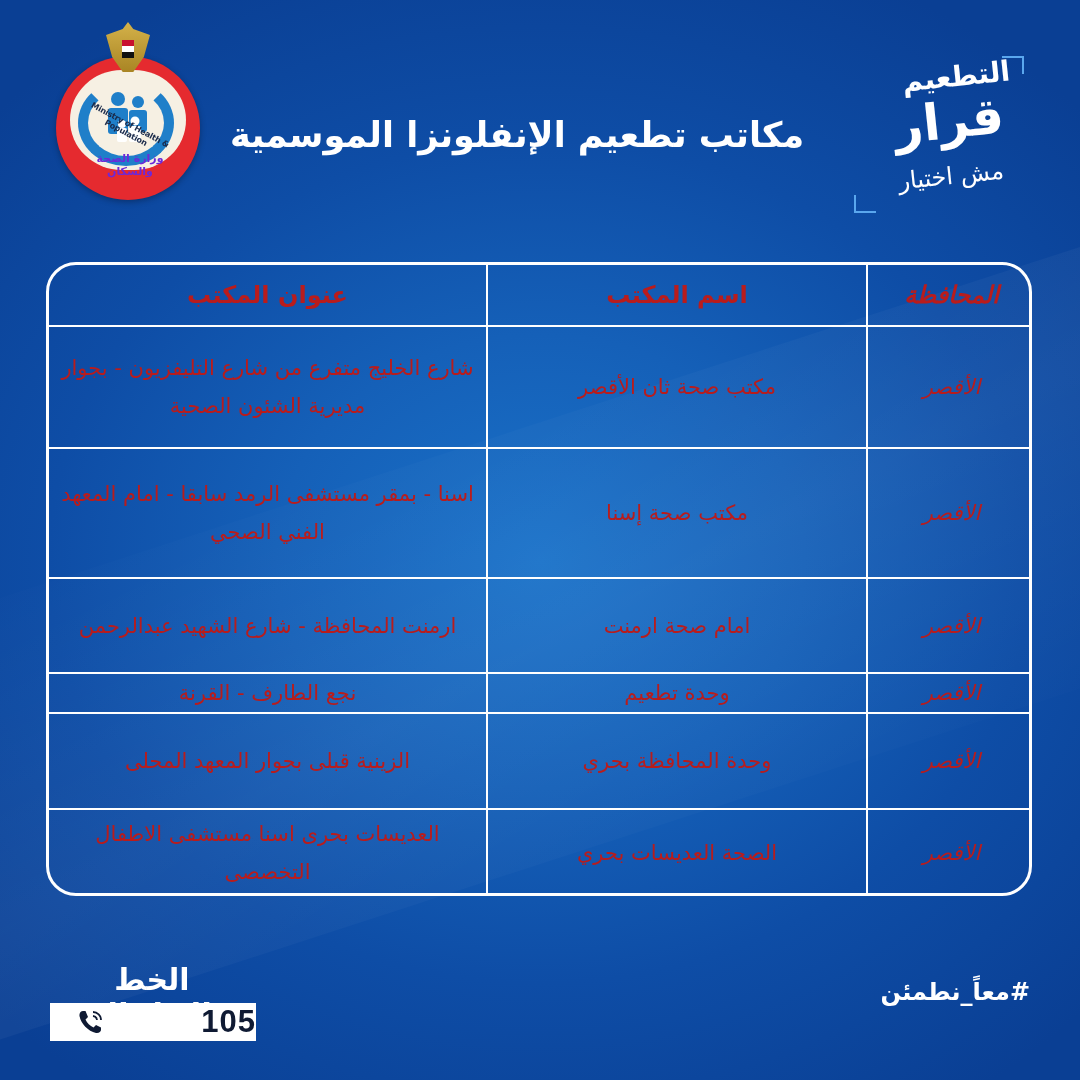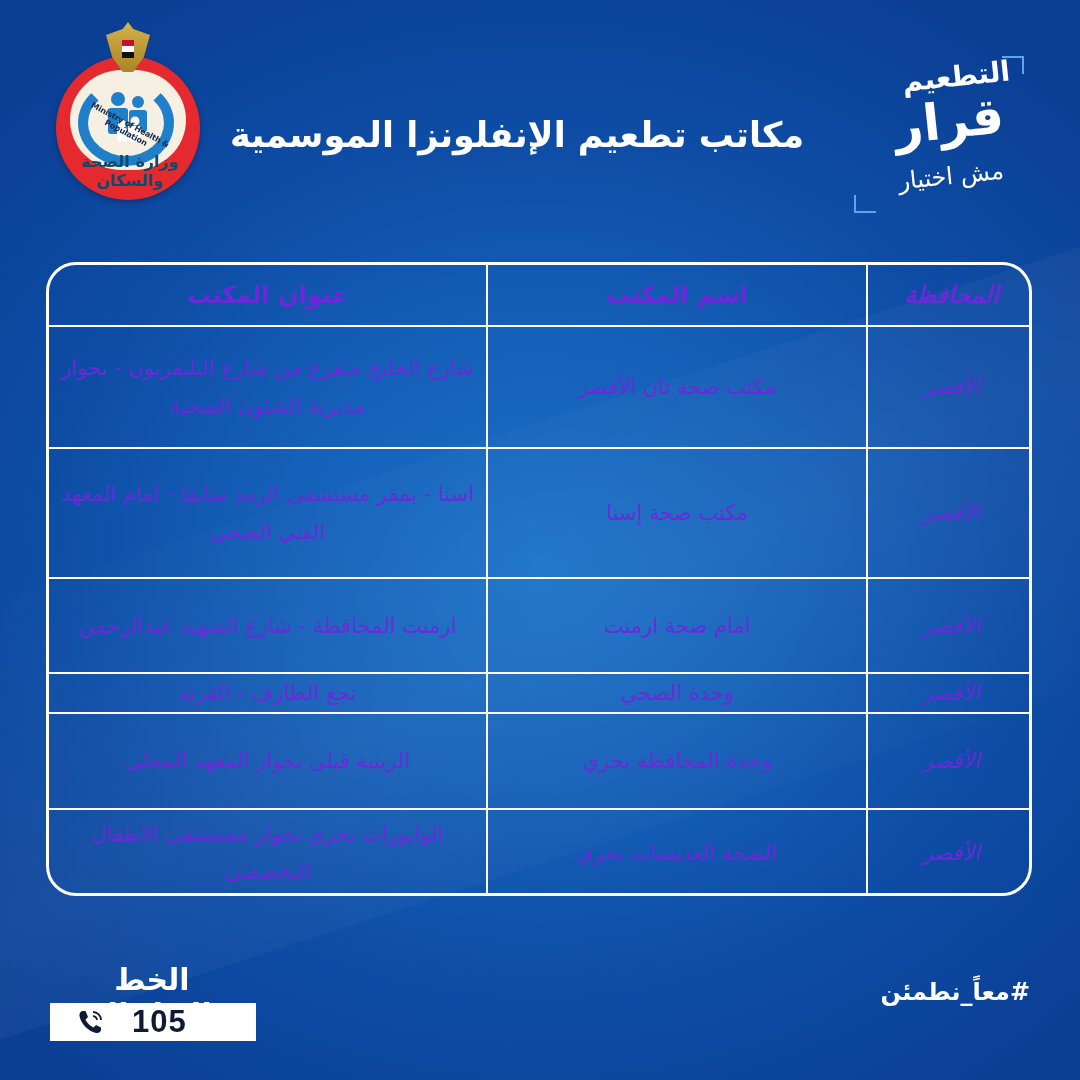--- a/index.html
+++ b/index.html
@@ -29,58 +29,58 @@
     border:10px solid #1f7fc9; border-top-color:transparent; box-sizing:border-box;
   }
   .logo .fam { position:absolute; left:44px; top:68px; width:56px; height:56px; }
   .logo .eagle {
     position:absolute; left:50px; top:0; width:44px; height:50px;
     background:linear-gradient(#d4b24a,#a98524); clip-path:polygon(50% 0,62% 14%,100% 26%,86% 70%,62% 100%,38% 100%,14% 70%,0 26%,38% 14%);
   }
   .logo .flag { position:absolute; left:66px; top:18px; width:12px; height:18px;
     background:linear-gradient(#c8102e 0 33%, #fff 33% 66%, #111 66%); }
   .logo .en { position:absolute; left:10px; top:98px; width:124px; font-size:8px; color:#1a2a4a; text-align:center; transform:rotate(28deg); transform-origin:center; font-weight:bold; letter-spacing:-0.2px; }
-  .logo .ar { position:absolute; left:18px; top:130px; width:112px; font-size:16px; font-weight:bold; color:#0c4a6e; text-align:center; direction:rtl; font-family:"DejaVu Sans", sans-serif; }
+  .logo .ar { position:absolute; left:18px; top:130px; width:112px; font-size:11px; font-weight:bold; color:#6d28d9; text-align:center; direction:rtl; font-family:"DejaVu Sans", sans-serif; }
 
   
   .title {
     position:absolute; left:230px; top:98px; width:610px; text-align:left; direction:rtl;
     font-size:35px; font-weight:bold; line-height:50px;margin-top:12px;
   }
   
   .slogan { position:absolute; left:846px; top:50px; width:180px; height:165px; direction:rtl; }
   .slogan .bracket-r { position:absolute; right:2px; top:6px; width:20px; height:16px; border-top:2px solid #5aa7ee; border-right:2px solid #5aa7ee; }
   .slogan .bracket-l { position:absolute; left:8px; bottom:2px; width:20px; height:16px; border-bottom:2px solid #5aa7ee; border-left:2px solid #5aa7ee; }
   .slogan .l1 { position:absolute; right:16px; top:10px; font-size:28px; font-weight:bold; transform:rotate(-6deg); }
   .slogan .l2 { position:absolute; right:22px; top:42px; font-size:50px; font-weight:bold; transform:rotate(-6deg); letter-spacing:-1px; }
   .slogan .l3 { position:absolute; right:22px; top:112px; font-size:24px; transform:rotate(-6deg); }
 
   
   .table-wrap {
     position:absolute; left:46px; top:262px; width:986px; height:634px;
     border:3px solid #fff; border-radius:30px; box-sizing:border-box; overflow:hidden;
   }
   table { border-collapse:collapse; width:100%; height:100%; direction:rtl; table-layout:fixed; }
-  th, td { border:2px solid #fff; text-align:center; vertical-align:middle; padding:0 8px; color:#6d28d9; }
+  th, td { border:2px solid #fff; text-align:center; vertical-align:middle; padding:0 8px; color:#b91c1c; }
   tr:first-child th { border-top:none; }
   tr:last-child td { border-bottom:none; }
   th:first-child, td:first-child { border-right:none;font-style:italic; }
   th:last-child, td:last-child { border-left:none; }
   th { font-size:24px; font-weight:bold; height:60px; }
   td { font-size:21px; line-height:38px; }
   col.c1 { width:168px; } col.c2 { width:380px; } col.c3 { width:438px; }
   tr.r1 { height:122px; } tr.r2 { height:130px; } tr.r3 { height:95px; }
   tr.r4 { height:40px; } tr.r5 { height:96px; } tr.r6 { height:87px; }
   tr.r4 td { line-height:30px; }
 
   
   .hotline-label { position:absolute; left:52px; top:962px; width:200px; text-align:center; direction:rtl; font-size:30px; font-weight:bold; }
   .hotline-box {
     position:absolute; left:50px; top:1003px; width:206px; height:38px; background:#fff;
-    display:flex; align-items:center; justify-content:flex-start; box-sizing:border-box; padding-left:26px;
+    display:flex; align-items:center; justify-content:space-between; box-sizing:border-box; padding-left:26px;
   }
   .hotline-box svg { width:30px; height:30px; }
   .hotline-num { color:#0f1a33; font-size:31px; font-weight:bold; margin-left:26px; letter-spacing:1px; font-family:"Liberation Sans", sans-serif; }
   .hashtag { position:absolute; left:820px; top:978px; width:210px; text-align:right; direction:rtl; font-size:24px; font-weight:bold; }
 </style>
 </head>
 <body>
 
 <div class="streak"></div>
 
@@ -139,32 +139,32 @@
       <td>مكتب صحة إسنا</td>
       <td>اسنا - بمقر مستشفى الرمد سابقا - امام المعهد الفني الصحي</td>
     </tr>
     <tr class="r3">
       <td>الأقصر</td>
       <td>امام صحة ارمنت</td>
       <td>ارمنت المحافظة - شارع الشهيد عبدالرحمن</td>
     </tr>
     <tr class="r4">
       <td>الأقصر</td>
-      <td>وحدة الصحي</td>
+      <td>وحدة تطعيم</td>
       <td>نجع الطارف - القرنة</td>
     </tr>
     <tr class="r5">
       <td>الأقصر</td>
       <td>وحدة المحافظة بحري</td>
       <td>الزينية قبلى بجوار المعهد المحلى</td>
     </tr>
     <tr class="r6">
       <td>الأقصر</td>
       <td>الصحة العديسات بحري</td>
-      <td>الوابورات بحرى بجوار مستشفى الاطفال التخصصى</td>
+      <td>العديسات بحرى اسنا مستشفى الاطفال التخصصى</td>
     </tr>
   </tbody>
     </table>
 </div>
 
 <div class="hotline-label">الخط الاطفال</div>
 <div class="hotline-box">
   <svg viewBox="0 0 30 30">
     <path d="M7 4 C5 4 3 6 3.5 9 C5 17 12 24 20 26 C23 26.5 25 24.5 25 23 L25 20.5 L20 18 L17.5 20.5 C14 19 11 16 9.5 12.5 L12 10 L9.5 4 Z" fill="#0f1a33"></path>
     <path d="M17 5 A8 8 0 0 1 25 13" stroke="#0f1a33" stroke-width="1.8" fill="none"></path>

